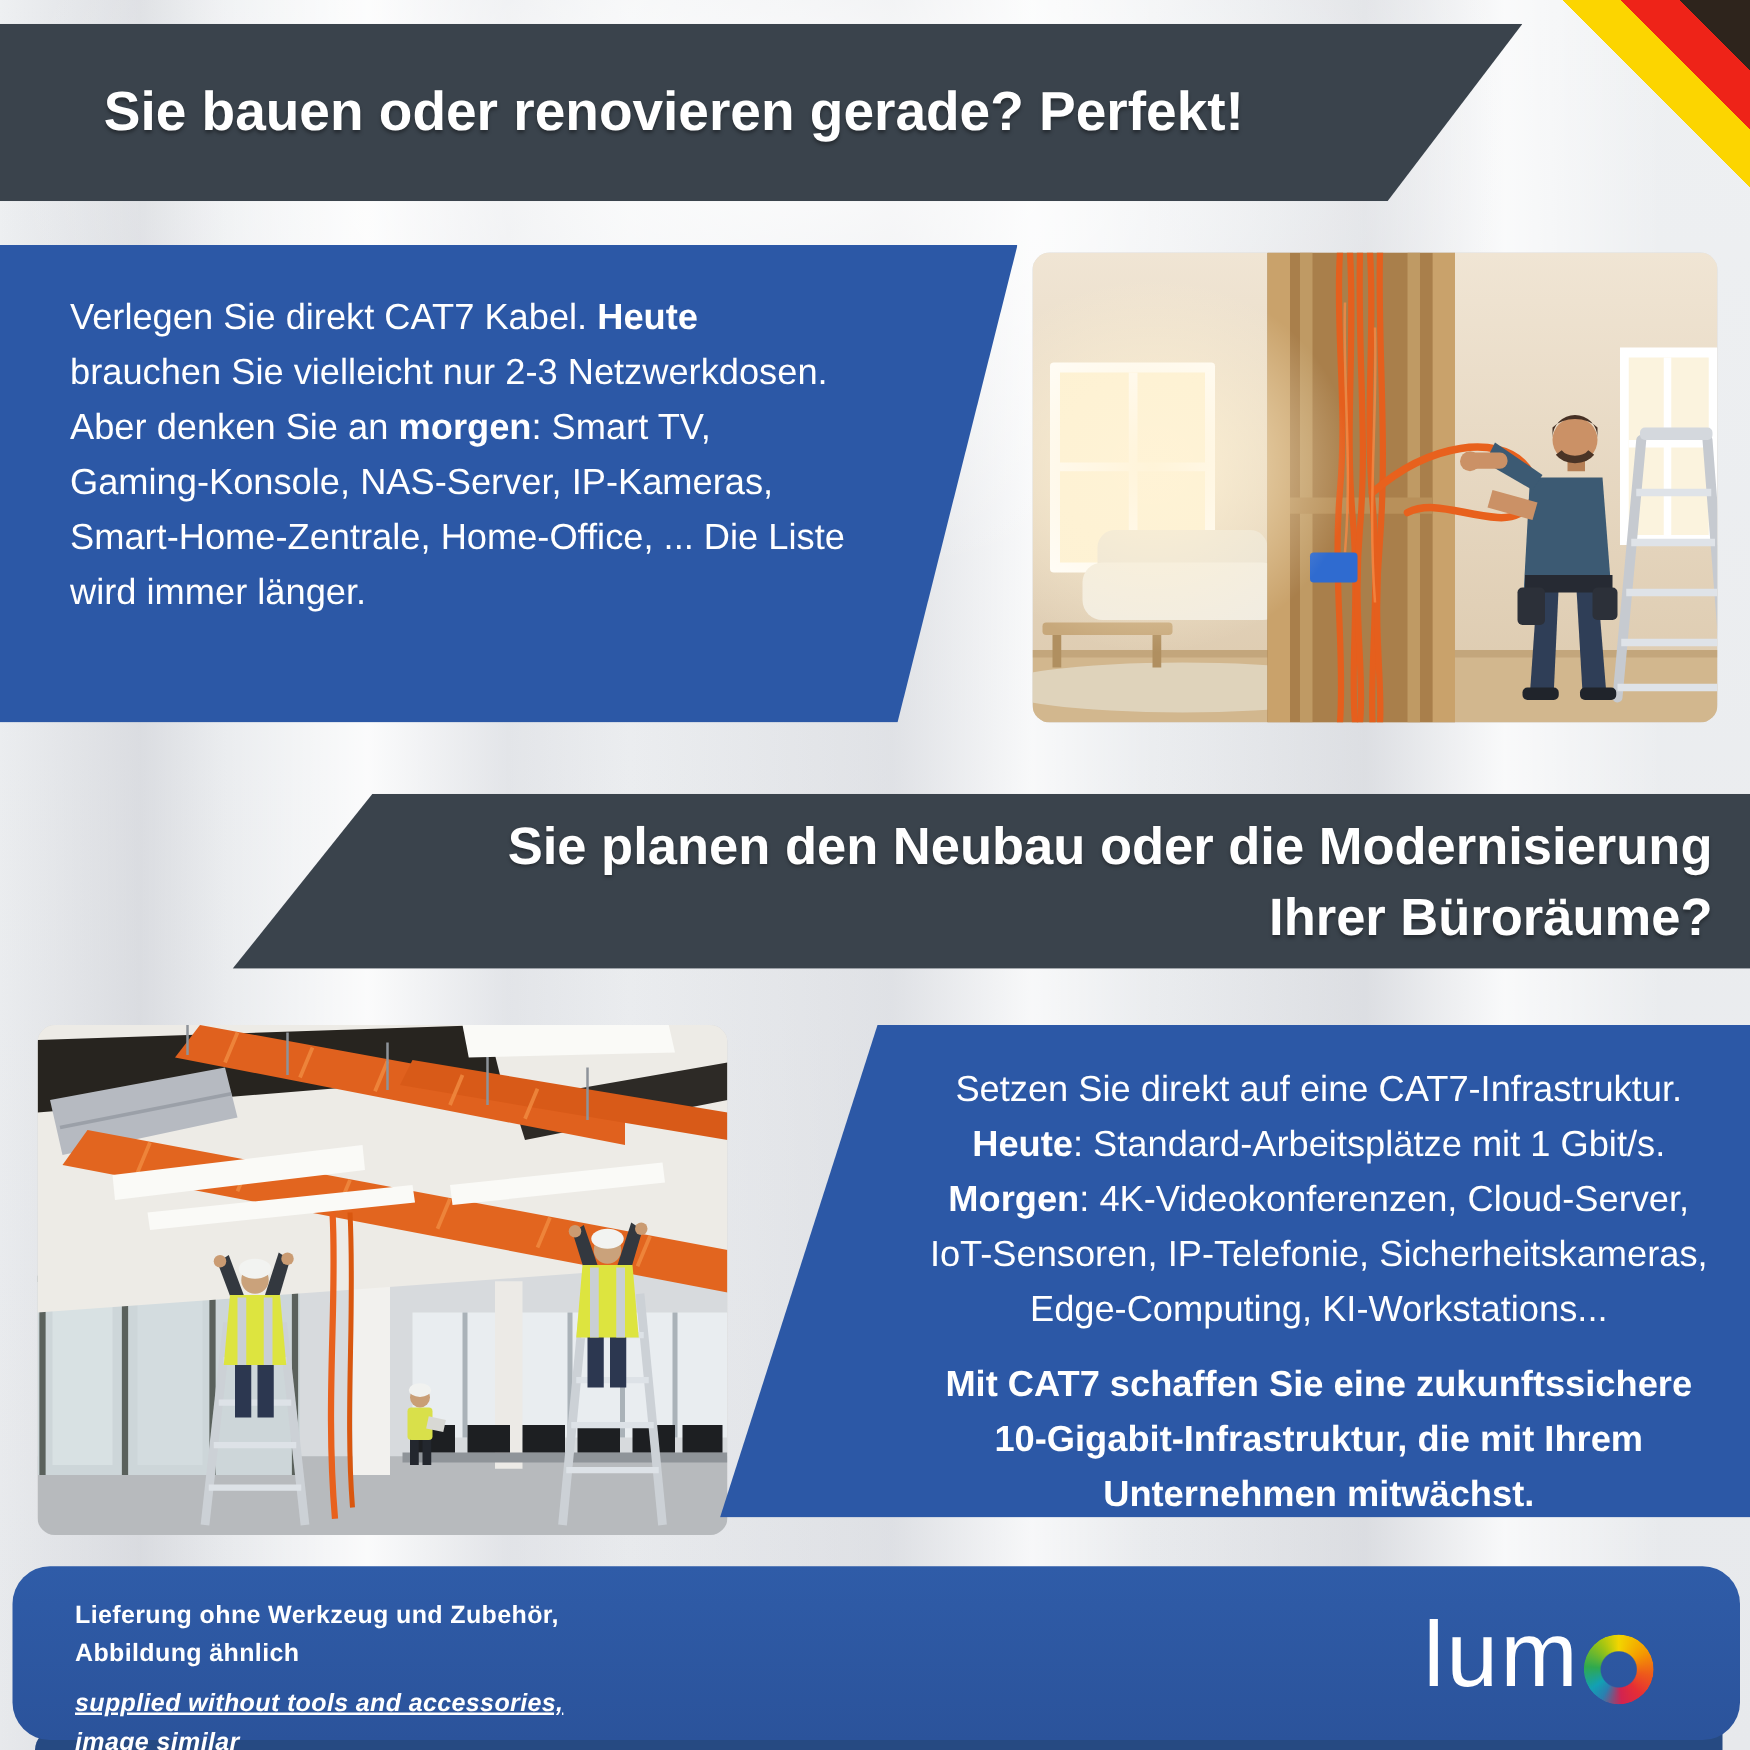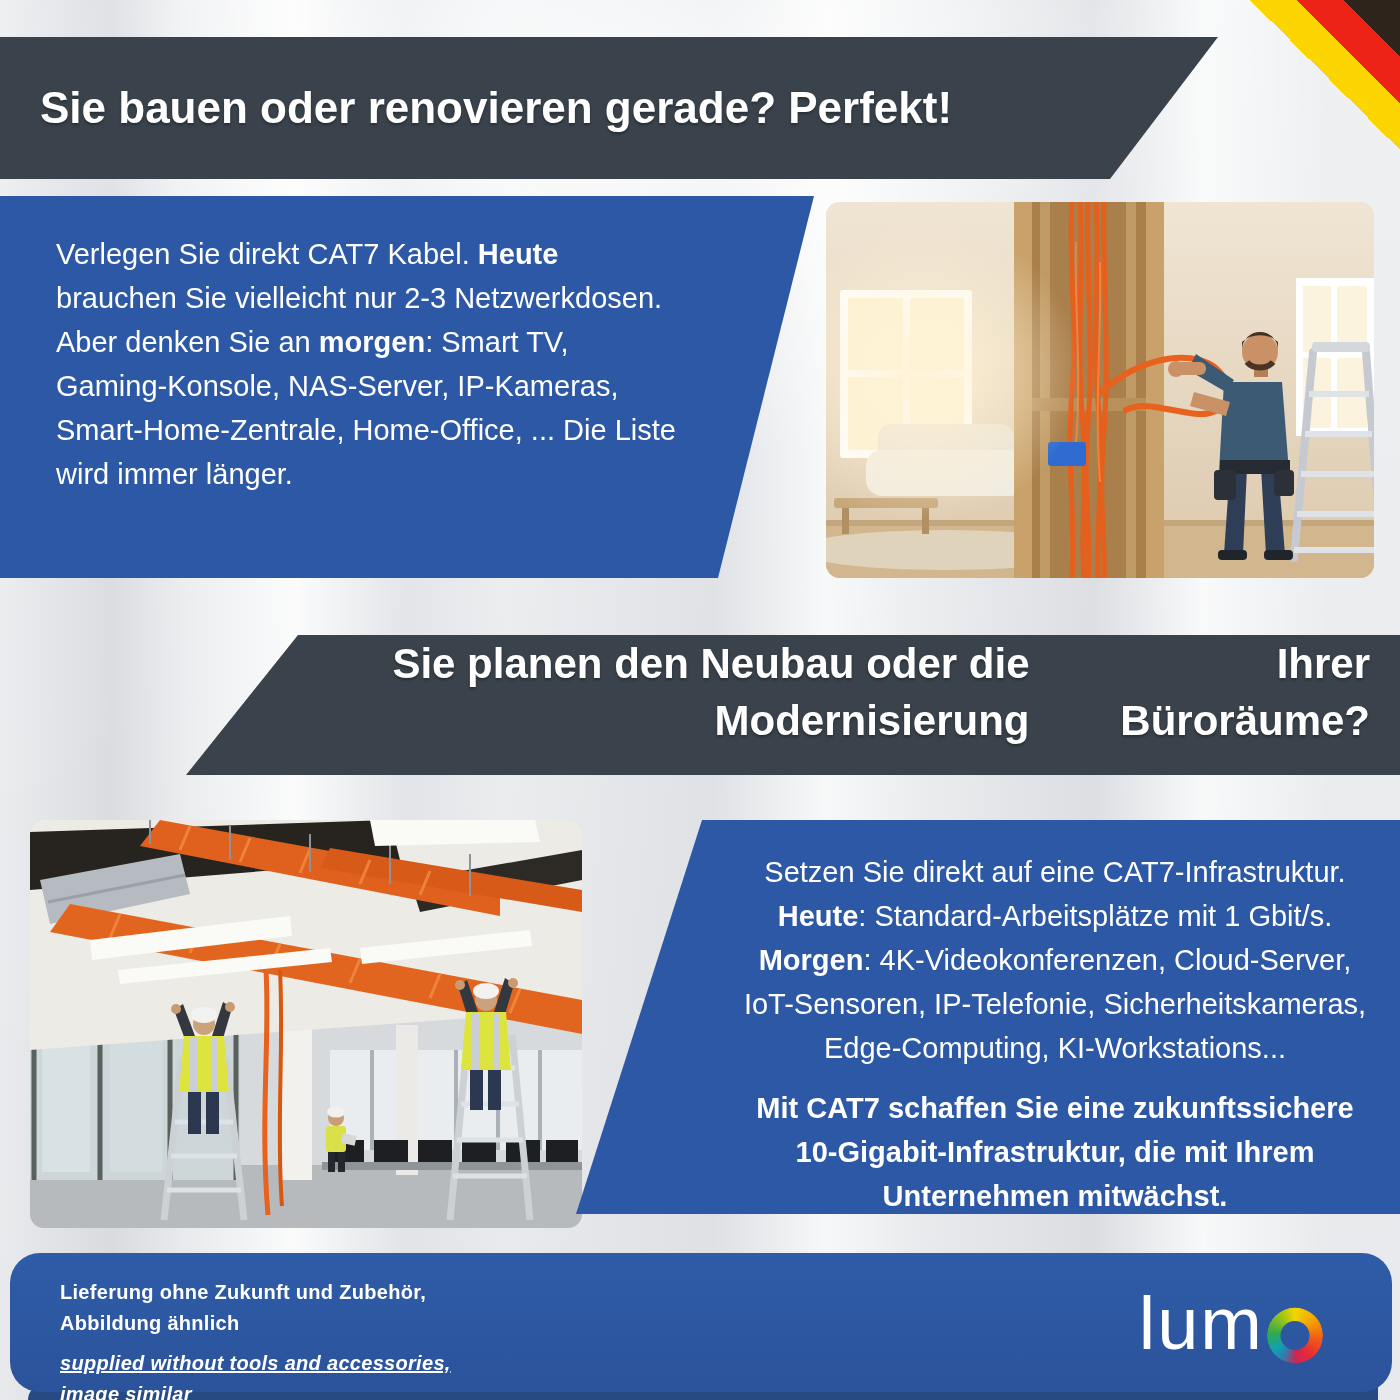--- a/index.html
+++ b/index.html
@@ -24,26 +24,26 @@
   .flag {
     position:absolute; top:0; right:0; width:300px; height:300px;
     background:linear-gradient(45deg,
       rgba(0,0,0,0) 0 75%,
       #fcd500 75% 82.8%,
       #ee2318 82.8% 90.6%,
       #2e241c 90.6% 100%);
   }
   .banner { position:absolute; background:#3a434c; color:#fff; }
   .banner .bt { font-weight:bold; text-shadow:0 2px 3px rgba(0,0,0,.35); }
-  .banner1 { top:37px; left:0; width:1218px; height:142px;
-    clip-path:polygon(0 0, 100% 0, calc(100% - 108px) 100%, 0 100%); }
+  .banner1 { top:19px; left:0; width:1218px; height:142px;
+    clip-path:polygon(0 0, 100% 0, calc(100% - 108px) 100%, 0 100%);padding-left:43px; }
   .banner1 .bt { padding-left:40px; font-size:44px; line-height:142px; }
   .banner2 { top:635px; left:186px; width:1214px; height:140px;
     clip-path:polygon(112px 0, 100% 0, 100% 100%, 0 100%);
-    display:flex; justify-content:center; }
+    display:flex; flex-direction:column; justify-content:center; }
   .banner2 .bt { text-align:right; padding-right:30px; font-size:42px; line-height:57px; }
 
   .bluebox { position:absolute; background:#2c58a6; color:#fff; font-size:29px; line-height:44px; }
   .bluebox p { margin:16px; }
   .bluebox strong { font-weight:bold; }
   .box1 { top:196px; left:0; width:814px; height:382px;
     clip-path:polygon(0 0, 100% 0, calc(100% - 96px) 100%, 0 100%);
     padding:20px 112px 0 40px; }
   .box2 { top:820px; left:556px; width:844px; height:394px;
     clip-path:polygon(146px 0, 100% 0, 100% 100%, 20px 100%);
@@ -308,21 +308,21 @@
 
   <div class="bluebox box2">
     <p><span>Setzen Sie direkt auf eine CAT7-Infrastruktur. </span><strong>Heute</strong><span>: Standard-Arbeitsplätze mit 1 Gbit/s. </span><strong>Morgen</strong><span>: 4K-Videokonferenzen, Cloud-Server, IoT-Sensoren, IP-Telefonie, Sicherheitskameras, Edge-Computing, KI-Workstations...</span></p>
     <p><strong>Mit CAT7 schaffen Sie eine zukunftssichere 10-Gigabit-Infrastruktur, die mit Ihrem Unternehmen mitwächst.</strong></p>
   </div>
 
   <div class="navy-strip"></div>
 
   <div class="footer">
     <div class="disclaimer">
-      <div class="de">Lieferung ohne Zukunft und Zubehör,</div>
+      <div class="de">Lieferung ohne Werkzeug und Zubehör,</div>
       <div class="de">Abbildung ähnlich</div>
       <div class="gap"></div>
       <div class="en">supplied without tools and accessories,</div>
       <div class="en">image similar</div>
     </div>
     <div class="logo">
       <span>lum</span>
       <span class="logo-ring"></span>
     </div>
   </div>

